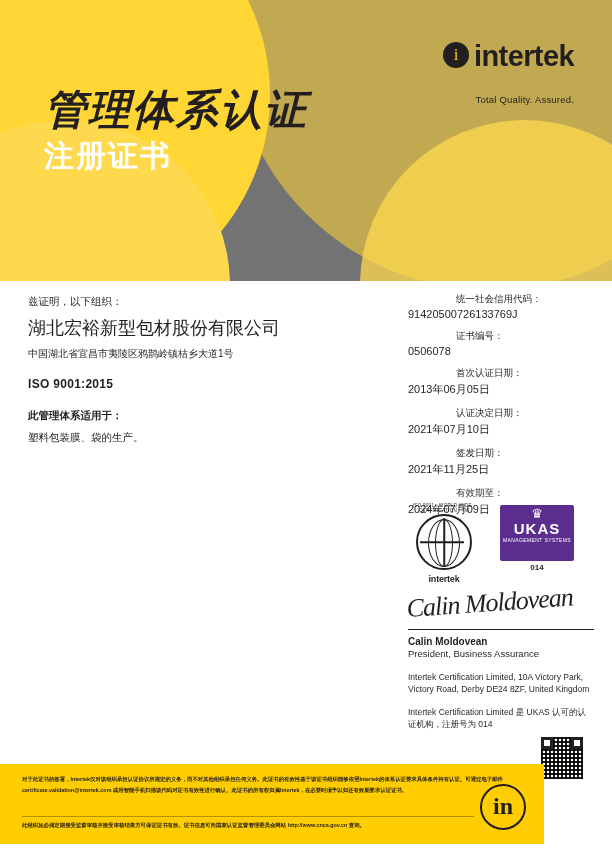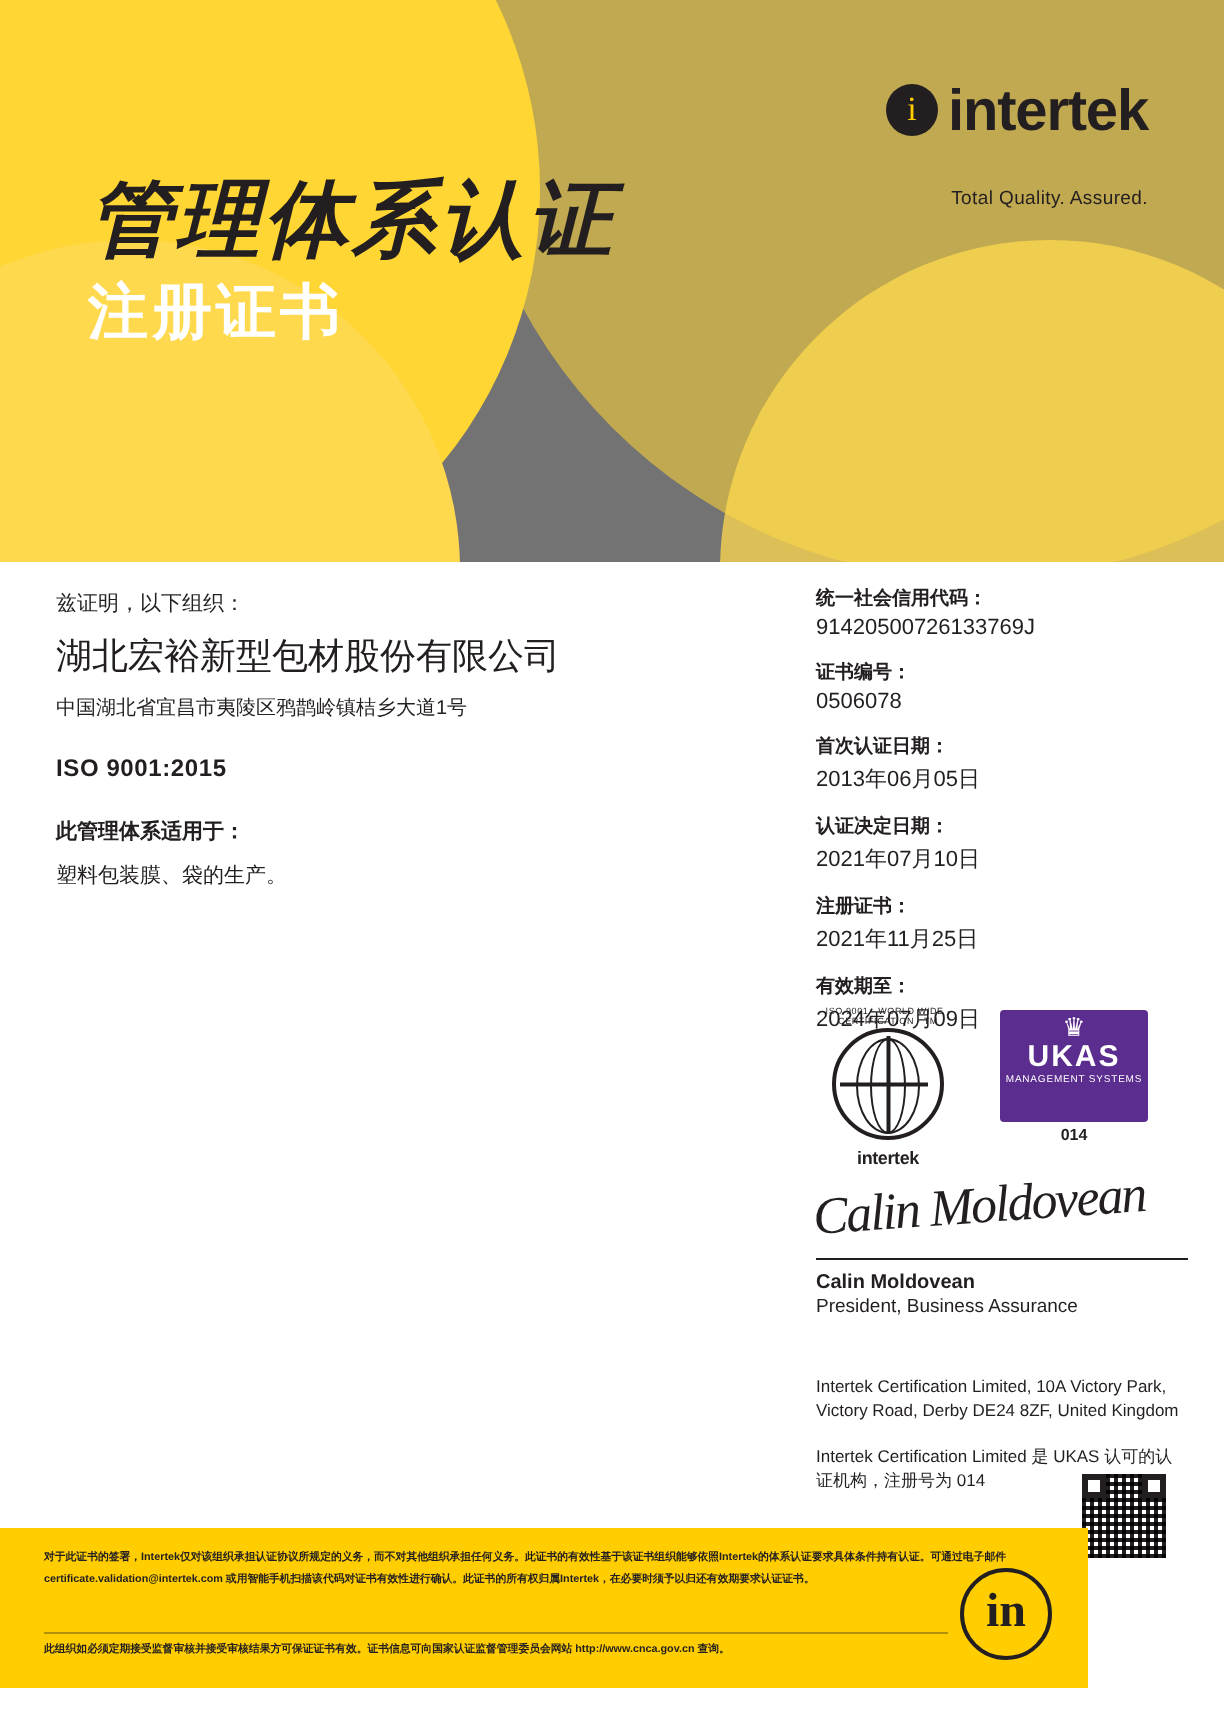--- a/index.html
+++ b/index.html
@@ -71,21 +71,21 @@
   .org-name{
     font-size:18px;font-weight:normal;line-height:1.45;margin:6px 0 4px 0;color:#231f20;
   }
   .addr{font-size:10px;color:#231f20;margin:6px 0 16px 0;}
   .lbl2{font-size:10.5px;margin:0 0 6px 0;}
   .std{font-size:12px;font-weight:bold;margin:4px 0 18px 0;letter-spacing:.3px;}
   .lbl3{font-size:10.5px;font-weight:bold;margin:0 0 8px 0;}
   .scope{font-size:10.5px;color:#231f20;}
 
   .rrow{margin-bottom:10px;}
-  .rlab{font-size:9.5px;font-weight:bold;color:#231f20;margin-bottom:2px;}
+  .rlab{font-size:9.5px;font-weight:normal;color:#231f20;margin-bottom:2px;margin-left:48px;}
   .rval{font-size:11px;color:#231f20;}
 
   
   .marks{position:absolute;left:408px;top:222px;width:190px;height:80px;}
   .mark-intertek{position:absolute;left:0;top:0;width:72px;text-align:center;}
   .globe{
     width:52px;height:52px;border-radius:50%;
     border:2.5px solid #231f20;margin:0 auto;position:relative;overflow:hidden;
   }
   .globe:before{
@@ -115,21 +115,21 @@
   
   .sig-wrap{position:absolute;left:408px;top:310px;width:186px;}
   .sig-script{
     font-family:"Liberation Serif", serif;font-style:italic;font-size:26px;
     color:#231f20;letter-spacing:-1px;height:36px;line-height:36px;
     transform:rotate(-4deg);transform-origin:left bottom;
   }
   .sig-line{border-bottom:1px solid #231f20;width:186px;margin-top:2px;}
   .sig-name{font-size:10px;font-weight:bold;margin-top:6px;}
   .sig-role{font-size:9.5px;margin-top:1px;}
-  .sig-addr{font-size:8.5px;line-height:1.45;margin-top:28px;}
+  .sig-addr{font-size:8.5px;line-height:1.45;margin-top:12px;}
   .sig-addr2{font-size:8.5px;line-height:1.45;margin-top:10px;}
 
   
   .qr{
     position:absolute;left:541px;top:737px;width:42px;height:42px;
     background:
       repeating-linear-gradient(90deg,#231f20 0 2px,#fff 2px 4px),
       repeating-linear-gradient(0deg,#231f20 0 2px,#fff 2px 4px);
     background-blend-mode:multiply;
   }
@@ -201,21 +201,21 @@
       </div>
       <div class="rrow">
         <div class="rlab">首次认证日期：</div>
         <div class="rval">2013年06月05日</div>
       </div>
       <div class="rrow">
         <div class="rlab">认证决定日期：</div>
         <div class="rval">2021年07月10日</div>
       </div>
       <div class="rrow">
-        <div class="rlab">注册证书：</div>
+        <div class="rlab">签发日期：</div>
         <div class="rval">2021年11月25日</div>
       </div>
       <div class="rrow">
         <div class="rlab">有效期至：</div>
         <div class="rval">2024年07月09日</div>
       </div>
     </div>
 
     <div class="marks">
       <div class="mark-intertek">

